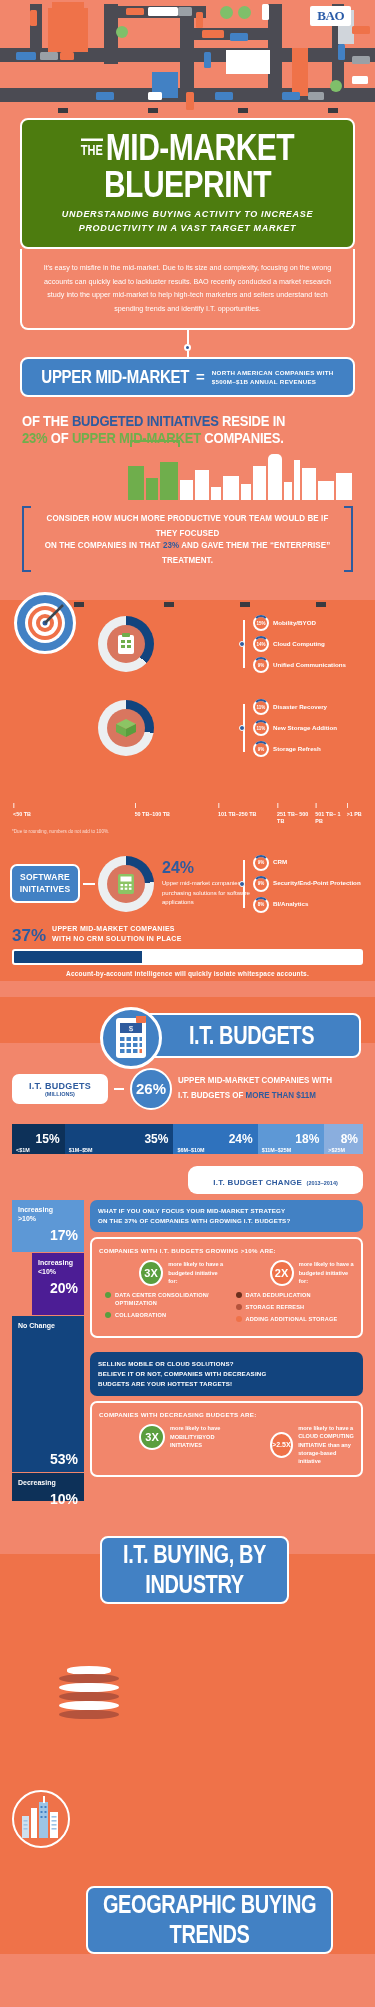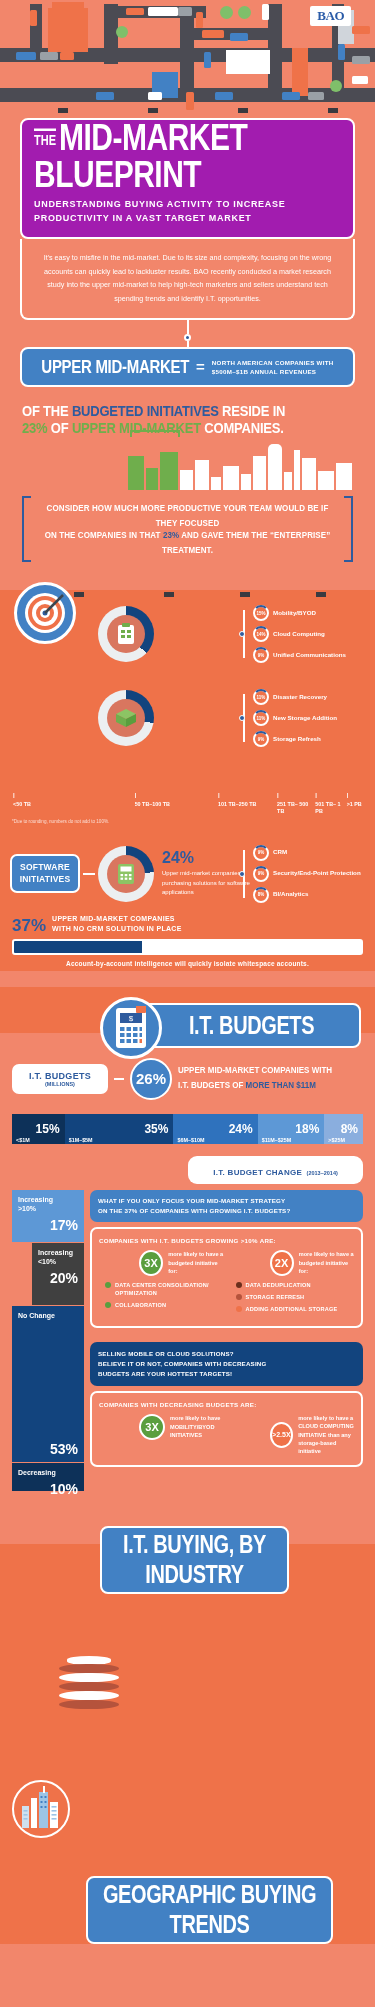--- a/index.html
+++ b/index.html
@@ -25,34 +25,34 @@
     position: absolute; right: 24px; top: 6px; background: #fff;
     padding: 2px 7px; border-radius: 2px; font-family: "Liberation Serif", serif;
     font-weight: bold; color: #2b5ca8; font-size: 13px; letter-spacing: -0.5px;
   }
 
   
   .banner-wrap { position: relative; padding: 0 20px; }
   .spots { position: relative; height: 0; }
   .spot { position: absolute; top: -10px; width: 10px; height: 5px; background: #3a3a40; }
   .banner {
-    background: #a21caf; border: 2px solid #fff; border-radius: 8px;
-    padding: 0 12px 12px; position: relative; z-index: 3;
+    background: #4d7c0f; border: 2px solid #fff; border-radius: 8px;
+    padding: 10px 12px 12px; text-align: center; position: relative; z-index: 3;
   }
   .banner h1 {
     font-size: 30px; font-weight: bold; letter-spacing: -0.5px; line-height: 1;
     font-family: "Liberation Sans Narrow", "Liberation Sans", sans-serif;
     transform: scaleY(1.25); margin: 6px 0 12px;
   }
   .banner h1 .the {
     font-size: 11px; vertical-align: middle; letter-spacing: 0;
     border-top: 2px solid #fff; padding-top: 1px; margin-right: 3px;
   }
   .banner .sub {
-    font-size: 9px; font-weight: bold; letter-spacing: .7px; line-height: 1.5;
+    font-size: 9px; font-weight: bold; letter-spacing: .7px; line-height: 1.5; font-style: italic;
   }
 
   
   .intro {
     margin: 0 20px; border: 2px solid #fff; border-top: 0;
     border-radius: 0 0 8px 8px; padding: 12px 14px 12px;
     font-size: 7.2px; line-height: 1.9; text-align: center; color: #fff;
   }
   .connector { width: 2px; background: #fff; margin: 0 auto; }
   .dot { width: 7px; height: 7px; border-radius: 50%; background: #2e5b9e; border: 2px solid #fff; margin: 0 auto; }
@@ -648,21 +648,21 @@
       <span class="a">I.T. BUDGET CHANGE</span>
       <span class="b">(2013–2014)</span>
     </div>
 
     <div class="change-wrap">
       <div class="change-col">
         <div class="chg" style="background:#5d98d6;height:52px;">
           <div class="lbl"><span>Increasing</span><br><span>&gt;10%</span></div>
           <div class="val">17%</div>
         </div>
-        <div class="chg" style="background:#404040;height:62px;margin-left:20px;">
+        <div class="chg" style="background:#4c1d95;height:62px;margin-left:20px;">
           <div class="lbl"><span>Increasing</span><br><span>&lt;10%</span></div>
           <div class="val">20%</div>
         </div>
         <div class="chg" style="background:#12447e;height:156px;display:flex;flex-direction:column;justify-content:space-between;">
           <div class="lbl">No Change</div>
           <div class="val">53%</div>
         </div>
         <div class="chg" style="background:#0d3159;height:28px;">
           <div class="lbl">Decreasing</div>
           <div class="val">10%</div>

